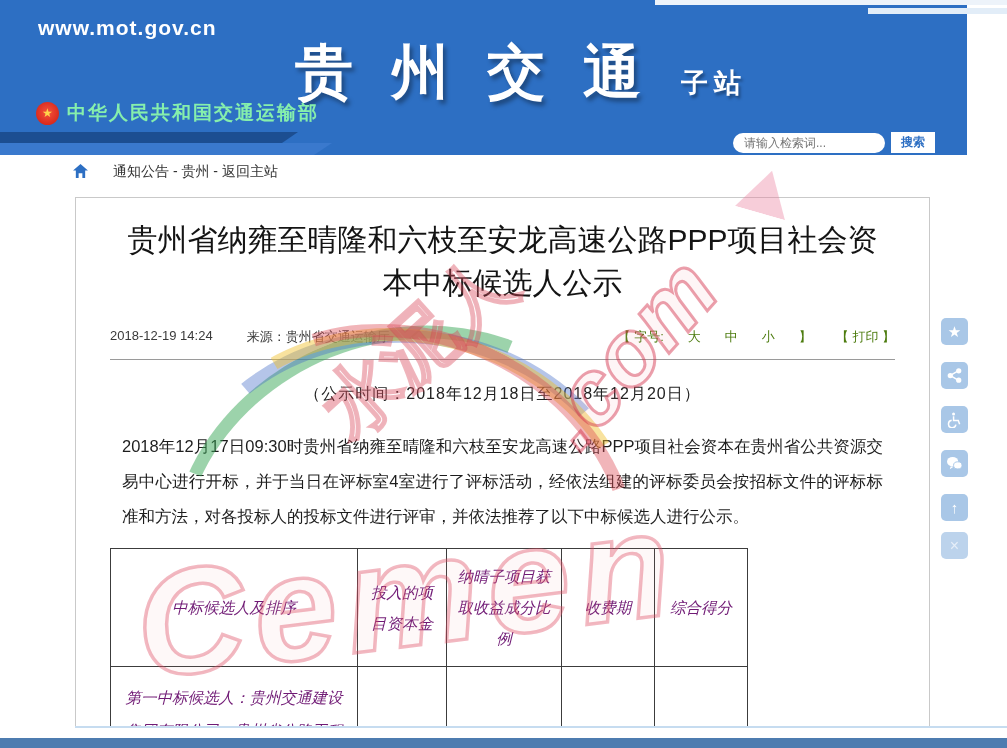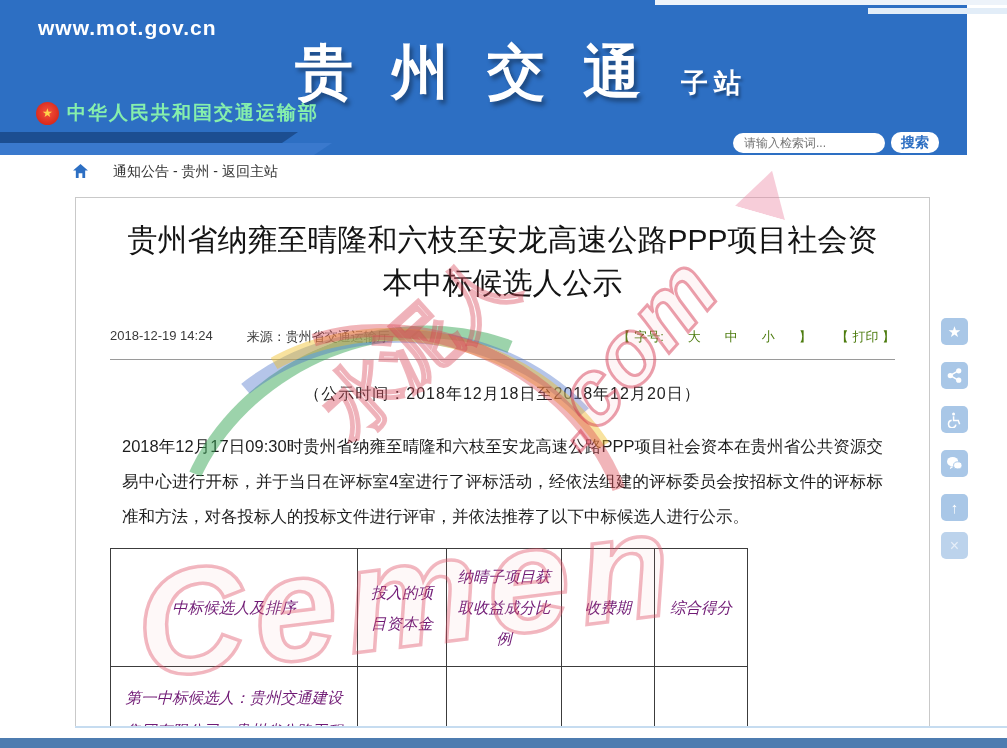--- a/index.html
+++ b/index.html
@@ -21,22 +21,22 @@
             background:radial-gradient(circle at 50% 45%, #f4533d 0%, #d8281b 75%);
             display:flex; align-items:center; justify-content:center; color:#ffd64a; font-size:12px; line-height:1; }
   .ministry-name { color:#86efac; font-size:19px; font-weight:bold; letter-spacing:2px; }
   .ribbon-navy { position:absolute; left:0; top:132px; width:298px; height:11px; background:#1c4e91;
                  clip-path:polygon(0 0,100% 0,calc(100% - 16px) 100%,0 100%); }
   .ribbon-blue { position:absolute; left:0; top:143px; width:332px; height:12px; background:#3a79cd;
                  clip-path:polygon(0 0,100% 0,calc(100% - 18px) 100%,0 100%); }
   .search-row { position:absolute; left:733px; top:132px; display:flex; gap:6px; align-items:center; }
   .search-input { width:152px; height:20px; border:none; border-radius:10px; padding:0 11px;
                   font-size:12px; color:#777; outline:none; font-family:"Liberation Sans",sans-serif; }
-  .search-button { height:21px; padding:0 10px; border:none; border-radius:10px; background:#fff;
-                   color:#2d6fc3; font-size:14px; font-weight:bold; cursor:pointer; }
+  .search-button { height:21px; padding:0 10px; border:none; border-radius:0; background:#fff;
+                   color:#2d6fc3; font-size:12px; font-weight:bold; cursor:pointer; }
 
   
   .breadcrumb { position:absolute; left:73px; top:163px; display:flex; align-items:center; gap:25px;
                 font-size:14px; color:#333; cursor:pointer; }
 
   
   .card { position:absolute; left:75px; top:197px; width:855px; height:529px; background:#fff;
           border:1px solid #c9c9c9; border-bottom:none; overflow:hidden; }
   .article-title { margin:20px 42px 0; text-align:center; font-size:30px; line-height:43px;
                    font-weight:normal; color:#141414; }

